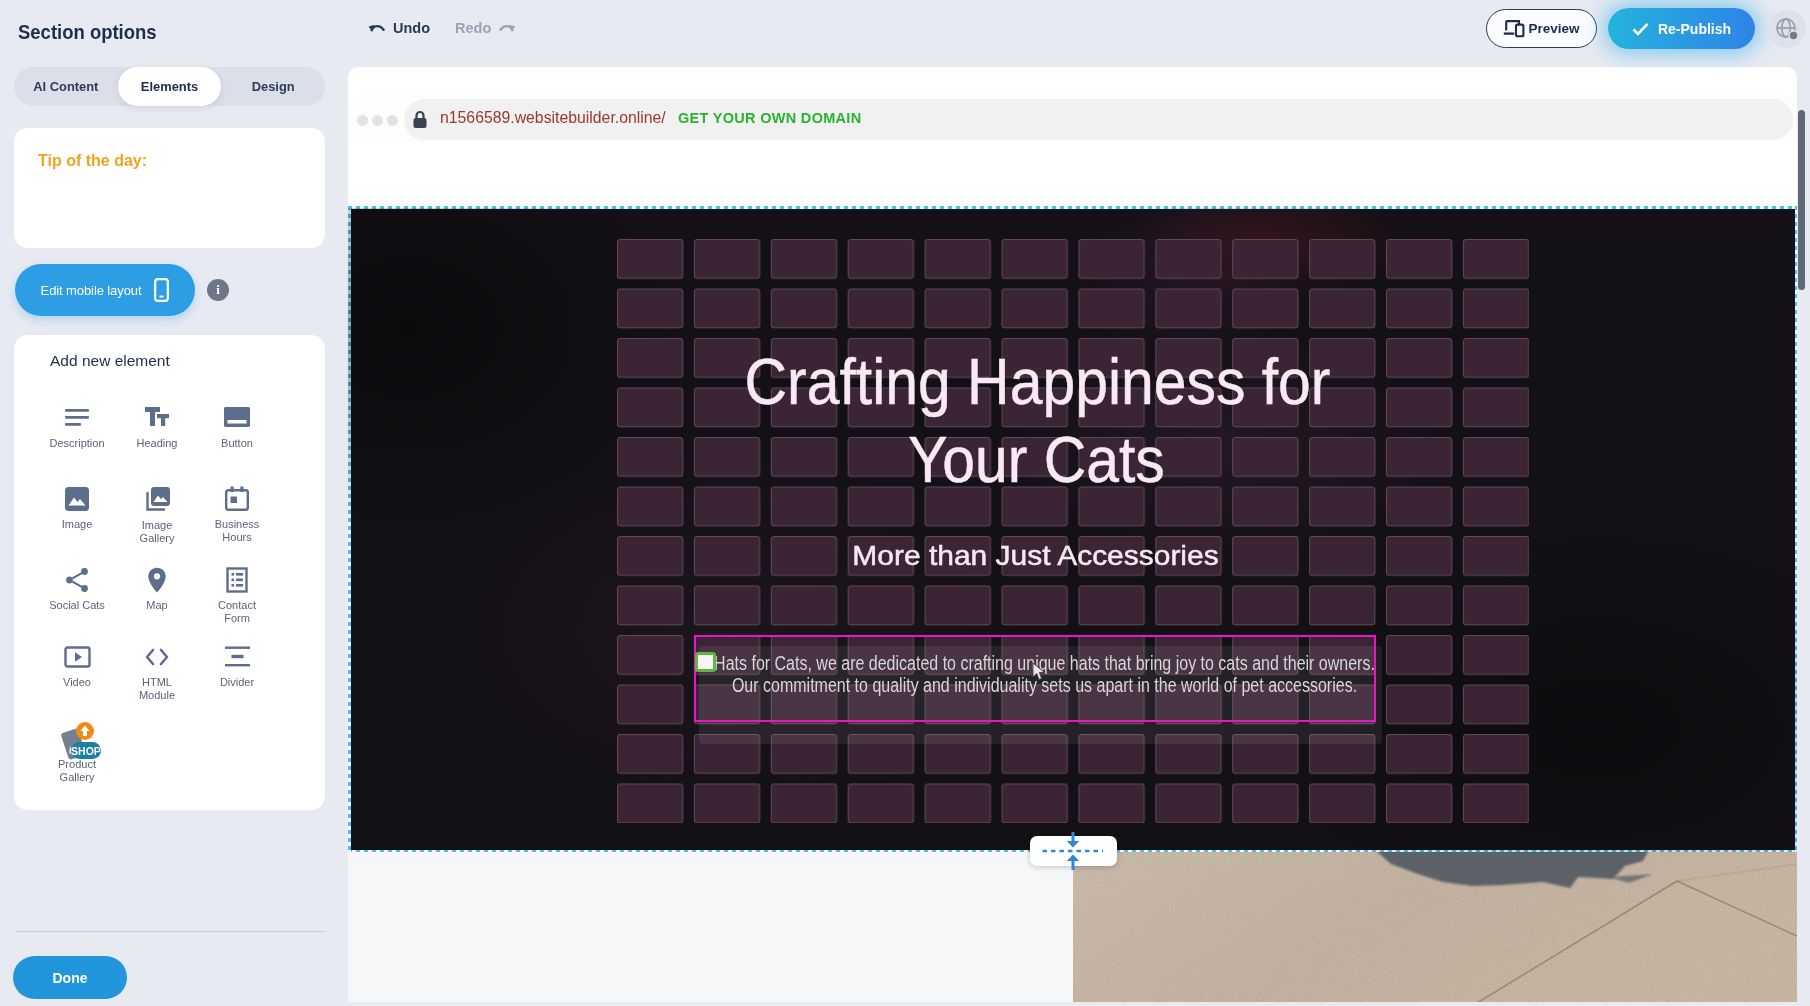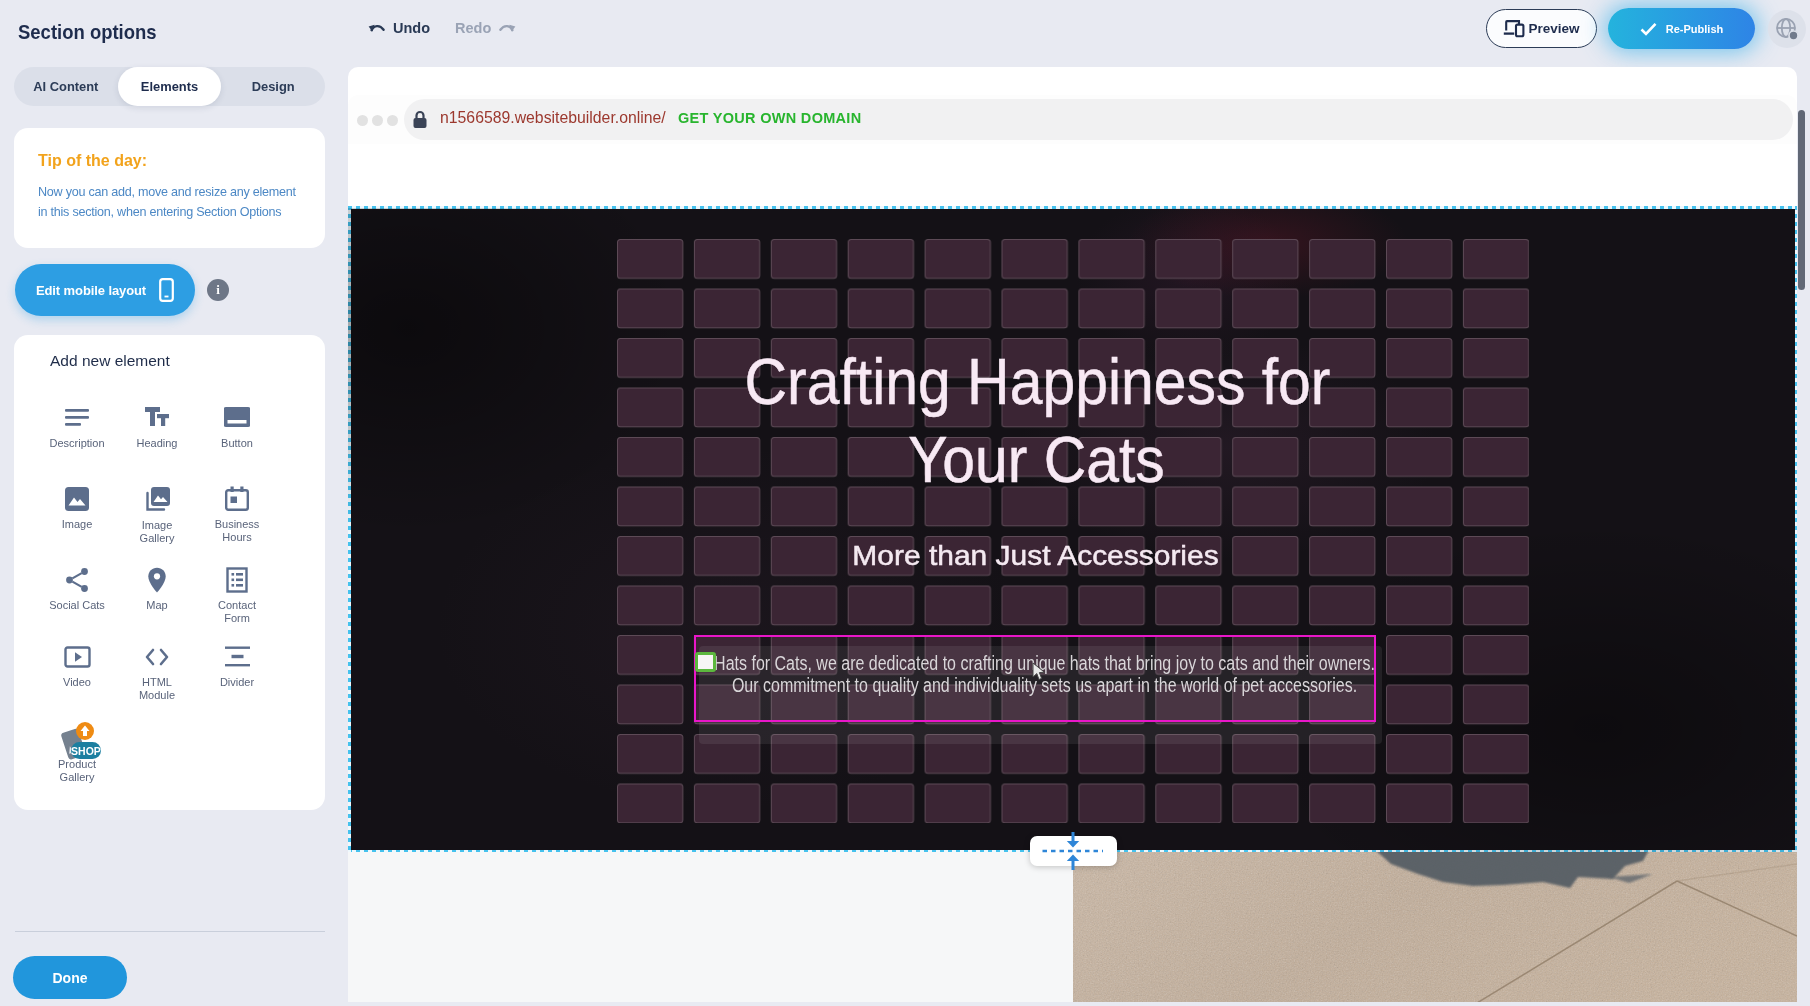--- a/index.html
+++ b/index.html
@@ -5,31 +5,31 @@
   * { margin:0; padding:0; box-sizing:border-box; }
   html,body { width:1810px; height:1006px; overflow:hidden; }
   body { background:#e8eaf2; font-family:"Liberation Sans", sans-serif; position:relative; }
   .abs { position:absolute; }
 
   
   .h1 { left:18px; top:20px; font-size:21px; font-weight:700; color:#1e2c4d; transform:scaleX(0.88); transform-origin:left; }
   .undo { left:368px; top:20px; display:flex; align-items:center; gap:7px; font-size:14.5px; font-weight:700; color:#2a3a55; }
   .redo { left:455px; top:20px; display:flex; align-items:center; gap:7px; font-size:14.5px; font-weight:700; color:#9aa3b5; }
   .btn-preview { left:1486px; top:9px; width:111px; height:39px; border:1.5px solid #2c3c57; border-radius:20px; background:#fbfcfe; display:flex; align-items:center; justify-content:center; gap:2px; font-size:13.5px; font-weight:700; color:#1e2c4d; }
-  .btn-republish { left:1608px; top:8px; width:147px; height:41px; border-radius:21px; background:linear-gradient(90deg,#24b3dd,#2e84e6); display:flex; align-items:center; justify-content:center; gap:9px; font-size:11px; font-weight:700; color:#fff; box-shadow:0 0 22px 4px rgba(84,186,235,0.75); }
+  .btn-republish { left:1608px; top:8px; width:147px; height:41px; border-radius:21px; background:linear-gradient(90deg,#24b3dd,#2e84e6); display:flex; align-items:center; justify-content:center; gap:9px; font-size:14px; font-weight:700; color:#fff; box-shadow:0 0 22px 4px rgba(84,186,235,0.75); }
   .globe { left:1768px; top:10px; width:38px; height:38px; border-radius:50%; background:#dde1ea; display:flex; align-items:center; justify-content:center; }
 
   
   .tabs { left:14px; top:67px; width:311px; height:39px; border-radius:20px; background:#dbdfe9; display:flex; align-items:center; }
   .tab { flex:1; text-align:center; font-size:12.9px; font-weight:700; color:#2c3c57; }
   .tab.sel { background:#fff; border-radius:20px; height:39px; line-height:39px; box-shadow:0 2px 6px rgba(40,60,90,0.12); color:#1e2c4d; }
   .tipcard { left:14px; top:128px; width:311px; height:120px; background:#fff; border-radius:14px; }
   .tipcard .tt { position:absolute; left:24px; top:24px; font-size:16px; font-weight:700; color:#f2a31c; }
   .tipcard .tb { position:absolute; left:24px; top:54px; font-size:12.6px; letter-spacing:-0.25px; line-height:20px; color:#4c88c5; white-space:nowrap; }
-  .btn-mobile { left:15px; top:264px; width:180px; height:52px; border-radius:26px; background:#2d9ee3; color:#fff; font-size:13px; font-weight:700; display:flex; align-items:center; justify-content:center; gap:13px; box-shadow:0 4px 10px rgba(45,158,227,0.3); letter-spacing:-0.1px; }
+  .btn-mobile { left:15px; top:264px; width:180px; height:52px; border-radius:26px; background:#2d9ee3; color:#fff; font-size:13px; font-weight:400; display:flex; align-items:center; justify-content:center; gap:13px; box-shadow:0 4px 10px rgba(45,158,227,0.3); letter-spacing:-0.1px; }
   .info-i { left:207px; top:279px; width:22px; height:22px; border-radius:50%; background:#6e7787; color:#fff; font-size:13px; font-weight:700; text-align:center; line-height:22px; font-family:"Liberation Serif",serif; }
   .elcard { left:14px; top:335px; width:311px; height:475px; background:#fff; border-radius:14px; }
   .elcard .title { position:absolute; left:36px; top:17px; font-size:15.5px; color:#1f2c49; }
   .el { position:absolute; width:80px; text-align:center; }
   .el svg { display:block; margin:0 auto; }
   .el .lb { margin-top:6px; font-size:11px; line-height:13px; color:#59637a; }
   .sep { left:15px; top:931px; width:310px; height:1px; background:#c9cfdb; }
   .btn-done { left:13px; top:956px; width:114px; height:43px; border-radius:22px; background:#2196dc; color:#fff; font-size:14px; font-weight:700; display:flex; align-items:center; justify-content:center; }
 
   
@@ -123,21 +123,20 @@
   </div>
 
   <div class="abs tabs">
     <div class="tab">AI Content</div>
     <div class="tab sel">Elements</div>
     <div class="tab">Design</div>
   </div>
 
   <div class="abs tipcard">
     <div class="tt">Tip of the day:</div>
-    <div class="tb">Now you can add, move and resize any element<br>in this section, when entering Section Options</div>
   </div>
 
   <div class="abs btn-mobile">
     <span>Edit mobile layout</span>
     <svg width="15" height="24" viewBox="0 0 15 24">
       <rect x="1.2" y="1.2" width="12.6" height="21.6" rx="2.6" fill="none" stroke="#fff" stroke-width="2.2"></rect>
       <path d="M5.5 18.5 h4" stroke="#fff" stroke-width="1.8"></path>
     </svg>
   </div>
   <div class="abs info-i">i</div>

